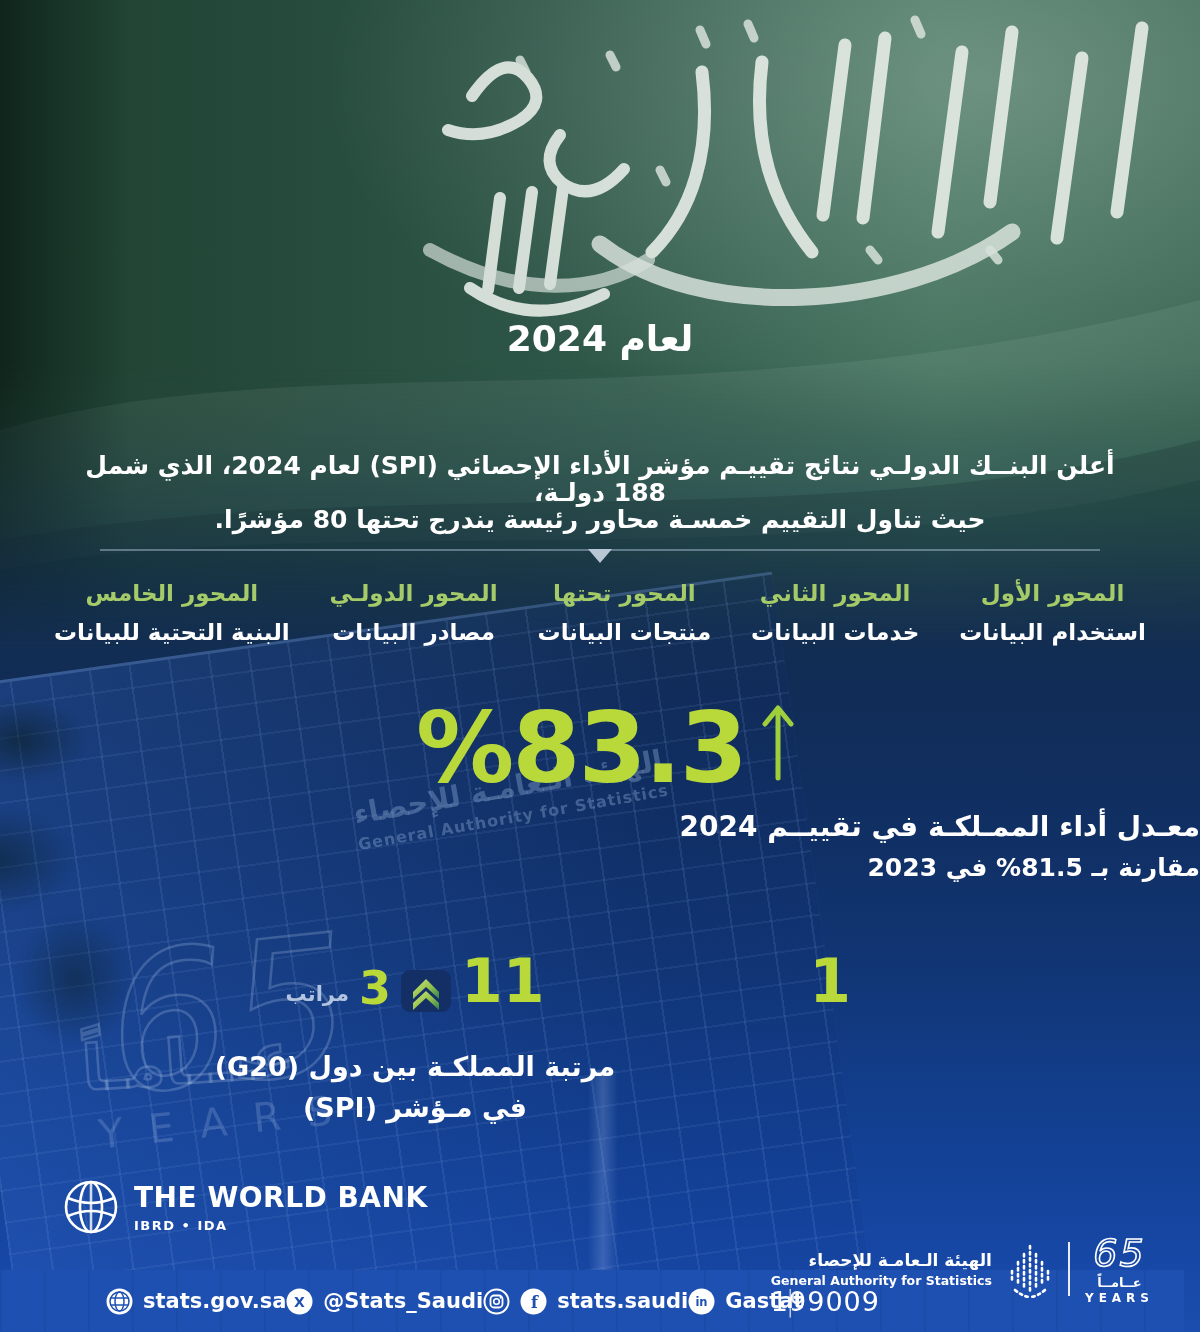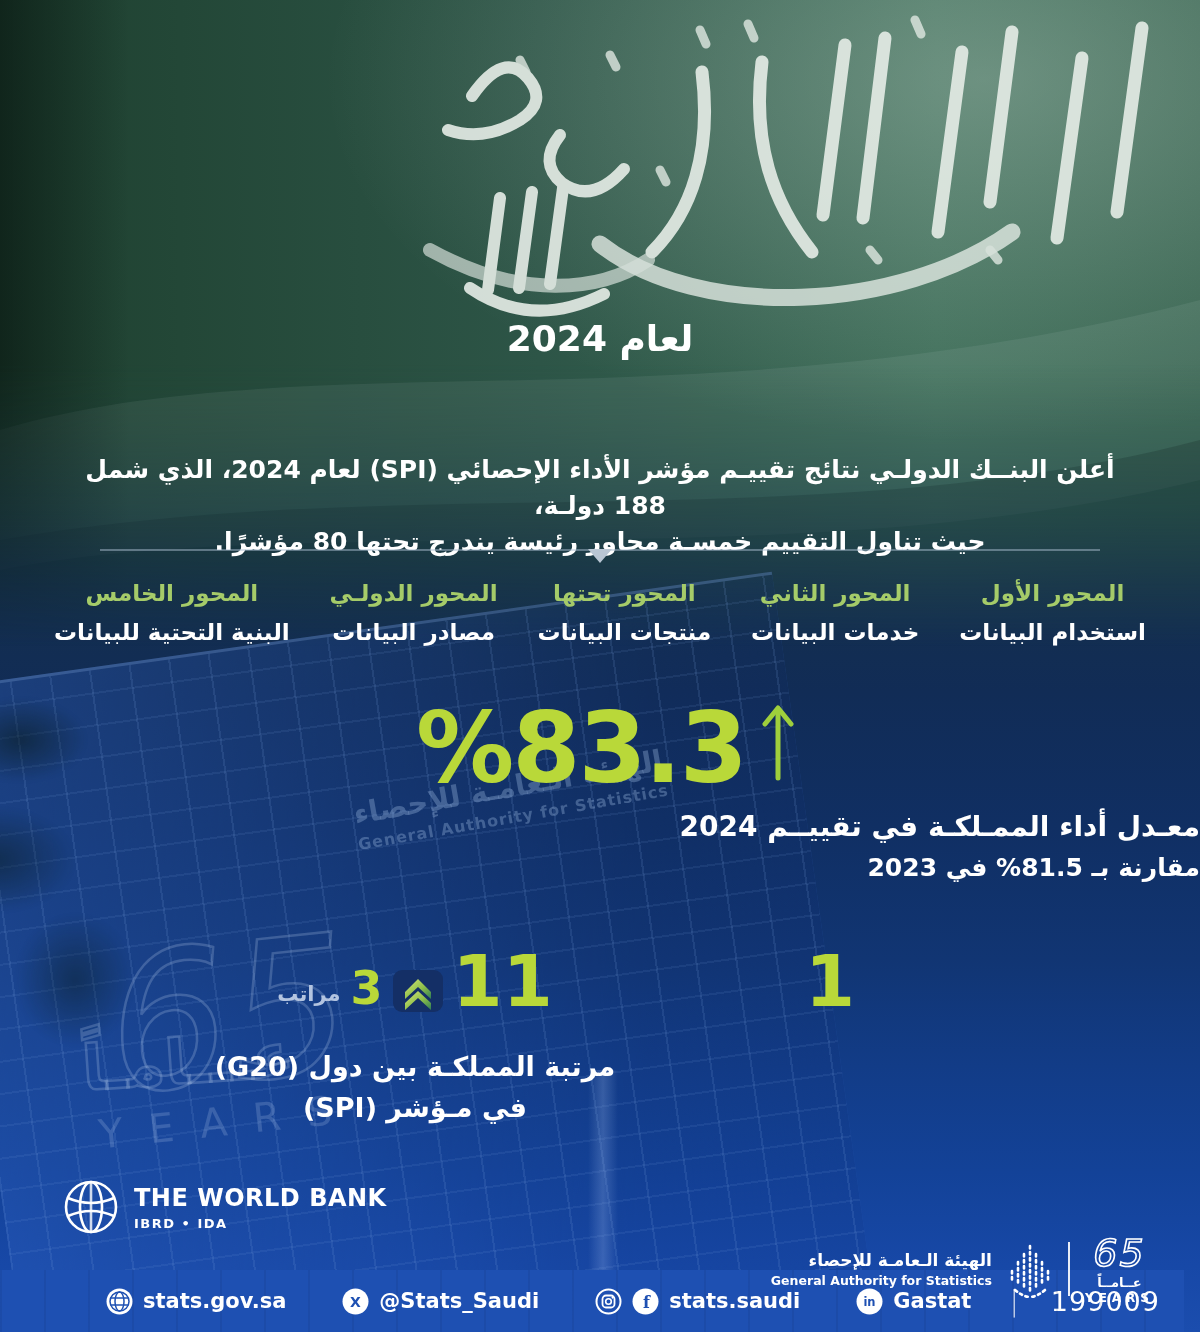--- a/index.html
+++ b/index.html
@@ -44,63 +44,63 @@
     letter-spacing:26px;transform:rotate(-6deg);color:rgba(195,215,245,.20);}
   @supports (-webkit-text-stroke: 1px #fff){
     .wm-65,.wm-ar{color:transparent;-webkit-text-stroke:2.5px rgba(190,210,240,.24);}
   }
   
   .content{position:absolute;inset:0;z-index:2;direction:rtl}
   .header{position:absolute;top:302px;left:0;right:0;text-align:center}
   .title-1{font-size:39px;font-weight:800;margin:0}
   .title-2{font-size:36px;font-weight:800;margin:16px 0 0}
   .intro{position:absolute;top:452px;left:70px;right:70px;text-align:center;
-    font-size:25px;font-weight:700;line-height:36px}
+    font-size:25px;font-weight:700;line-height:27px}
   .divider{position:absolute;top:549px;left:100px;right:100px;height:0;
     border-top:2px solid rgba(172,190,209,.48)}
   .divider .tri{position:absolute;left:50%;top:-2px;transform:translateX(-50%);
     width:0;height:0;border-left:12px solid transparent;border-right:12px solid transparent;
     border-top:14px solid #b9c6d4}
   .pillars{position:absolute;top:580px;left:48px;right:48px;display:flex;justify-content:space-between}
   .pillar{text-align:center;white-space:nowrap;padding:0 6px}
   .pillar-title{color:#a5cb69;font-size:23px;font-weight:700;margin-bottom:13px}
   .pillar-label{color:#fff;font-size:23px;font-weight:700}
   .main-stat{position:absolute;top:702px;left:12px;right:0;text-align:right}
   .main-value-row{display:flex;direction:ltr;justify-content:center;align-items:flex-start;gap:14px}
   .main-value{font-size:98px;line-height:92px;font-weight:900;color:#b9d839;letter-spacing:-2px}
   .main-cap1{font-size:28px;font-weight:700;margin-top:16px}
   .main-cap2{font-size:25px;font-weight:700;margin-top:10px}
   .stats-row{position:absolute;top:938px;left:0;right:0;height:200px}
   .stat{position:absolute;text-align:center}
   .stat-right{left:605px;width:450px;top:0}
   .stat-left{left:180px;width:470px;top:0}
-  .stat-value{font-size:72px;line-height:86px;font-weight:900;color:#b9d839}
+  .stat-value{font-size:60px;line-height:86px;font-weight:900;color:#b9d839}
   .stat-caps{margin-top:22px;font-size:27px;font-weight:700;line-height:41px}
   .rank-row{display:flex;direction:rtl;justify-content:center;align-items:center;gap:10px}
   .delta-value{font-size:46px;font-weight:900;color:#b9d839;margin-top:14px}
   .delta-label{font-size:21px;font-weight:700;color:#b3c4e0;margin-top:26px}
   
   .wb{position:absolute;left:62px;top:1178px;display:flex;direction:ltr;align-items:center;gap:14px;z-index:3}
-  .wb-name{font-size:24px;font-weight:800;letter-spacing:.5px}
+  .wb-name{font-size:28px;font-weight:800;letter-spacing:.5px}
   .wb-sub{font-size:13px;font-weight:700;letter-spacing:1.5px;margin-top:4px}
   .gastat{position:absolute;right:46px;top:1234px;display:flex;direction:ltr;align-items:center;gap:15px;z-index:4}
   .g-text{display:flex;flex-direction:column;align-items:flex-end}
   .g-ar{font-size:17px;font-weight:700;direction:rtl}
   .g-en{font-size:12.5px;font-weight:700;margin-top:3px}
   .g-div{width:2px;height:54px;background:#fff;opacity:.9}
   .g-65{text-align:center;line-height:1}
   .g-65 .num{font-size:38px;font-style:italic;letter-spacing:2px;color:#fff}
   @supports (-webkit-text-stroke: 1px #fff){
     .g-65 .num{color:transparent;-webkit-text-stroke:1.6px #fff}
   }
   .g-ar2{font-size:13px;font-weight:700;margin-top:4px;direction:rtl}
   .g-years{font-size:12px;font-weight:700;letter-spacing:5px;margin-top:3px}
   
   .footer{position:absolute;left:0;right:16px;bottom:0;height:62px;background:#1e50b2;z-index:2;
-    display:flex;direction:ltr;align-items:center;padding-left:106px;gap:56px}
+    display:flex;direction:ltr;align-items:center;padding-left:106px;}
   .footer::before{content:"";position:absolute;inset:0;pointer-events:none;
     background:repeating-linear-gradient(90deg,rgba(10,30,80,.10) 0 2px,transparent 2px 44px);}
   .f-item{display:flex;align-items:center;gap:10px;position:relative}
   .f-label{font-size:21px;font-weight:700}
   .f-sep{font-size:28px;font-weight:300;opacity:.75;margin-left:-18px}
   .f-phone{font-size:27px;font-weight:500;letter-spacing:1px;margin-left:-24px}
   .icon{flex:0 0 auto;display:block}
 </style>
 </head>
 <body>

